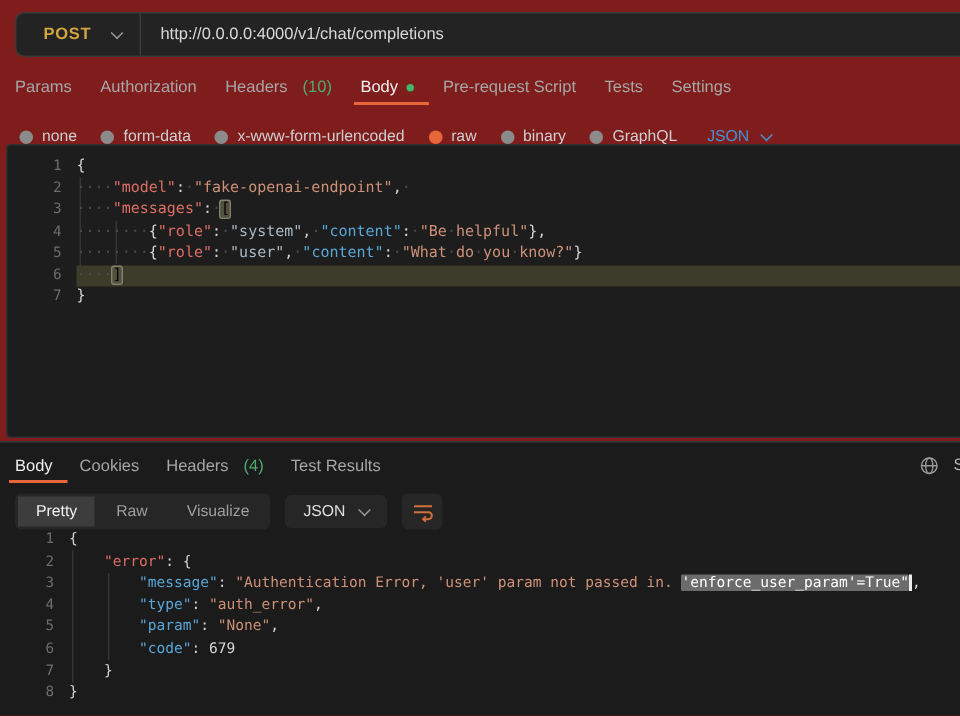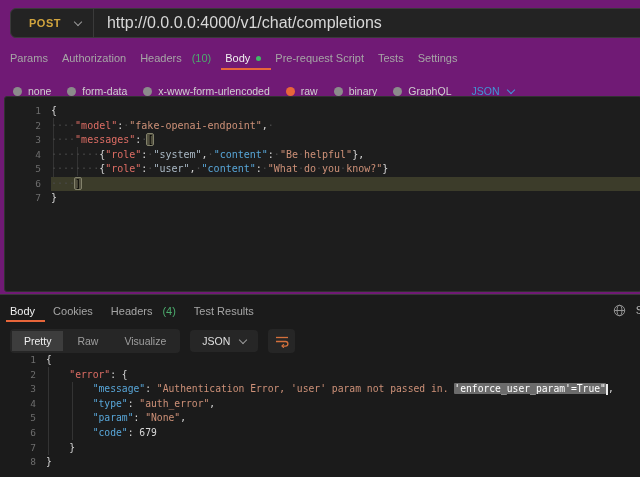--- a/index.html
+++ b/index.html
@@ -1,37 +1,37 @@
 <!DOCTYPE html>
 <html><head>
 <meta charset="utf-8">
 <style>
   html,body { margin:0; padding:0; background:#1b1b1b; }
   .app {
     position:relative; width:640px; height:477px; overflow:hidden;
-    background:#701a75; font-family:"Liberation Sans", sans-serif;
+    background:#7f1d1d; font-family:"Liberation Sans", sans-serif;
     -webkit-font-smoothing:antialiased;
   }
   
   .url-bar {
     position:absolute; left:10px; top:8px; width:640px; height:30px;
     border:1px solid #3a3a3a; border-radius:6px; background:#232323;
     display:flex; align-items:center; box-sizing:border-box;
   }
   .method { display:flex; align-items:center; gap:14px; padding:0 12px 0 18px;
     color:#d2a53e; font-size:11px; font-weight:700; letter-spacing:.5px; cursor:pointer; }
   .chev { width:5px; height:5px; border-right:1.4px solid #9a9a9a; border-bottom:1.4px solid #9a9a9a;
     transform:rotate(45deg); margin-top:-3px; display:inline-block; }
   .chev.blue { border-color:#4295d6; }
   .vsep { width:1px; align-self:stretch; background:#3a3a3a; }
-  .url-text { margin-left:13px; font-size:16px; color:#d8d8d8; }
+  .url-text { margin-left:13px; font-size:11px; color:#d8d8d8; }
 
   
   .req-tabs { position:absolute; left:10px; top:46px; right:0; height:24px;
-    display:flex; gap:14px; font-size:11px; color:#a6a6a6; align-items:center; }
+    display:flex; gap:19px; font-size:11px; color:#a6a6a6; align-items:center; }
   .rtab { position:relative; display:flex; align-items:center; height:100%; cursor:pointer; white-space:nowrap; }
   .rtab .cnt { color:#4cab6d; margin-left:10px; }
   .rtab.active { color:#f0f0f0; }
   .rtab.active::after { content:""; position:absolute; left:-4px; right:-10px; bottom:0; height:2px; background:#e8663a; }
   .tab-dot { width:5px; height:5px; border-radius:50%; background:#3fba66; margin-left:6px; }
 
   
   .body-types { position:absolute; left:13px; top:75px; height:22px;
     display:flex; align-items:flex-end; gap:16px; font-size:10.5px; color:#cfcfcf; }
   .btype { display:flex; align-items:center; gap:6px; cursor:pointer; white-space:nowrap; }

